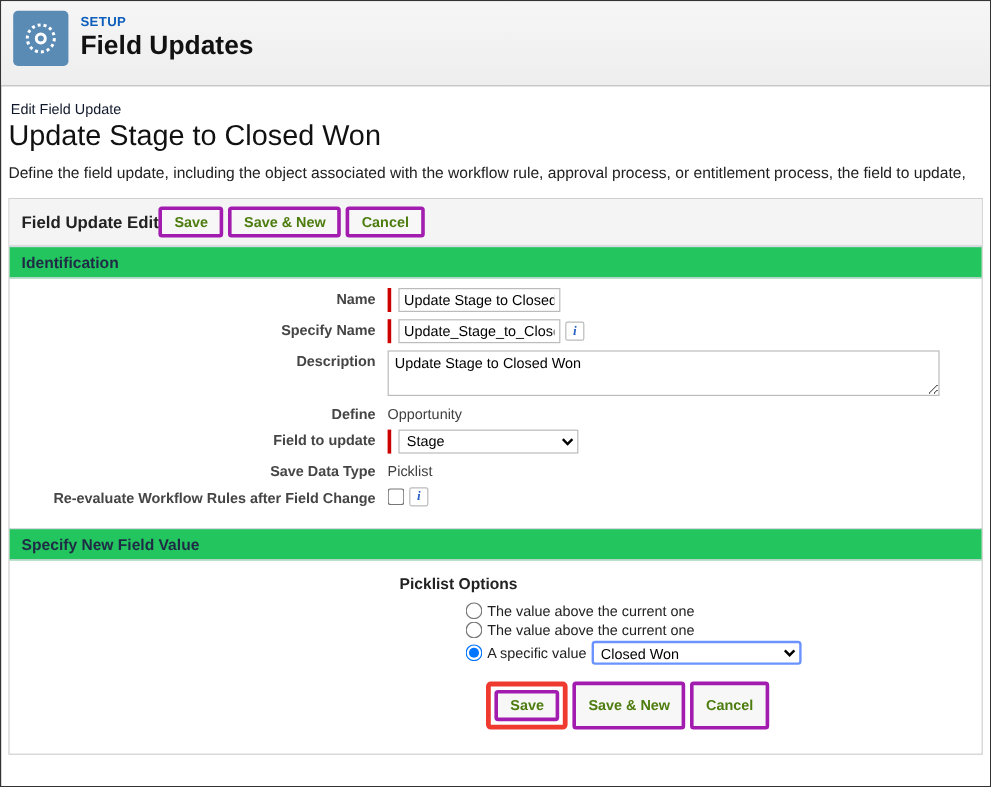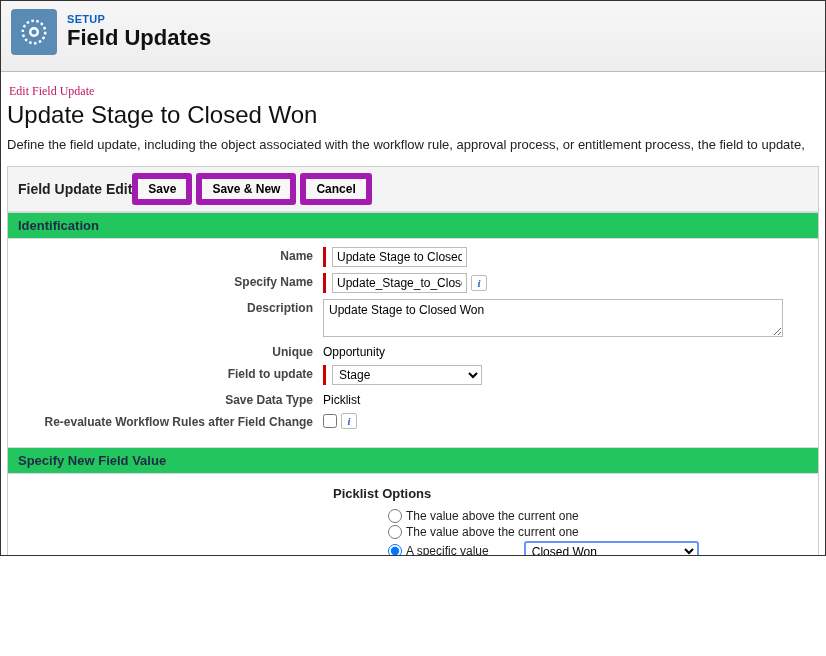--- a/index.html
+++ b/index.html
@@ -4,21 +4,21 @@
 <style>
   * { box-sizing: border-box; margin: 0; padding: 0; }
   body {
     font-family: -apple-system, BlinkMacSystemFont, "Segoe UI", Arial, sans-serif;
     font-size: 13px;
     color: #222;
     background: #fff;
   }
   .outer {
     width: 826px;
-    height: 556px;
+    height: 656px;
     border: 1px solid #333;
     background: #fff;
     overflow: hidden;
   }
   .header {
     background: linear-gradient(#f6f6f6,#eeeeee);
     border-bottom: 1px solid #bbb;
     padding: 8px 10px 16px 10px;
     display: flex;
     align-items: center;
@@ -40,23 +40,22 @@
   .header-text .title {
     font-size: 22px;
     font-weight: 700;
     color: #111;
   }
   .page-body {
     padding: 12px 6px 6px 6px;
   }
   .breadcrumb {
     font-size: 12px;
-    color: #be185d;
+    color: #0f172a;
     padding-left: 2px;
-    font-family: Liberation Serif, serif;
   }
   .page-title {
     font-size: 24px;
     font-weight: 400;
     color: #111;
     margin: 2px 0 8px 0;
   }
   .description {
     font-size: 13px;
     color: #222;
@@ -76,27 +75,27 @@
     background: #f4f4f4;
     border-bottom: 1px solid #ddd;
   }
   .panel-header h3 {
     font-size: 14px;
     font-weight: 700;
   }
   .btnrow { display: flex; gap: 4px; }
   .btn {
     background: #f7f7f7;
-    border: 6px solid #a21caf;
+    border: 3px solid #a21caf;
     border-radius: 3px;
     padding: 3px 10px;
     font-size: 12px;
     font-weight: 600;
     cursor: pointer;
-    color: #000000;
+    color: #4d7c0f;
   }
   .section-bar {
     background: #22c55e;
     border-top: 1px solid #d6d9e0;
     border-bottom: 1px solid #d6d9e0;
     padding: 5px 10px;
     font-weight: 700;
     font-size: 13px;
     color: #1f2b45;
   }
@@ -156,36 +155,35 @@
     font-size: 11px;
     font-weight: 700;
     font-style: italic;
     font-family: Georgia, serif;
     cursor: pointer;
     background: #fff;
     line-height: 1;
   }
   .static-val {
     font-size: 12px;
-    color: #000000;
+    color: #404040;
     padding-top: 2px;
   }
   .select {
     border: 1px solid #bbb;
     font-size: 12px;
     padding: 1px 2px;
     height: 20px;
     width: 150px;
     background: #fff;
   }
   .select-blue {
     border: 2px solid #6b93ff;
     border-radius: 3px;
     width: 175px;
-    margin-left: 31px;
   }
   .chk {
     width: 14px; height: 14px;
   }
   .picklist-heading {
     font-weight: 700;
     font-size: 13px;
     margin-left: 315px;
     margin-bottom: 8px;
     margin-top: 4px;
@@ -269,21 +267,21 @@
         </div>
 
         <div class="form-row">
           <div class="form-label">Description</div>
           <div class="form-value">
             <textarea class="txtarea" style="">Update Stage to Closed Won</textarea>
           </div>
         </div>
 
         <div class="form-row">
-          <div class="form-label">Unique</div>
+          <div class="form-label">Define</div>
           <div class="form-value">
             <span class="static-val">Opportunity</span>
           </div>
         </div>
 
         <div class="form-row">
           <div class="form-label">Field to update</div>
           <div class="form-value">
             <span class="req-bar"></span>
             <select class="select">

